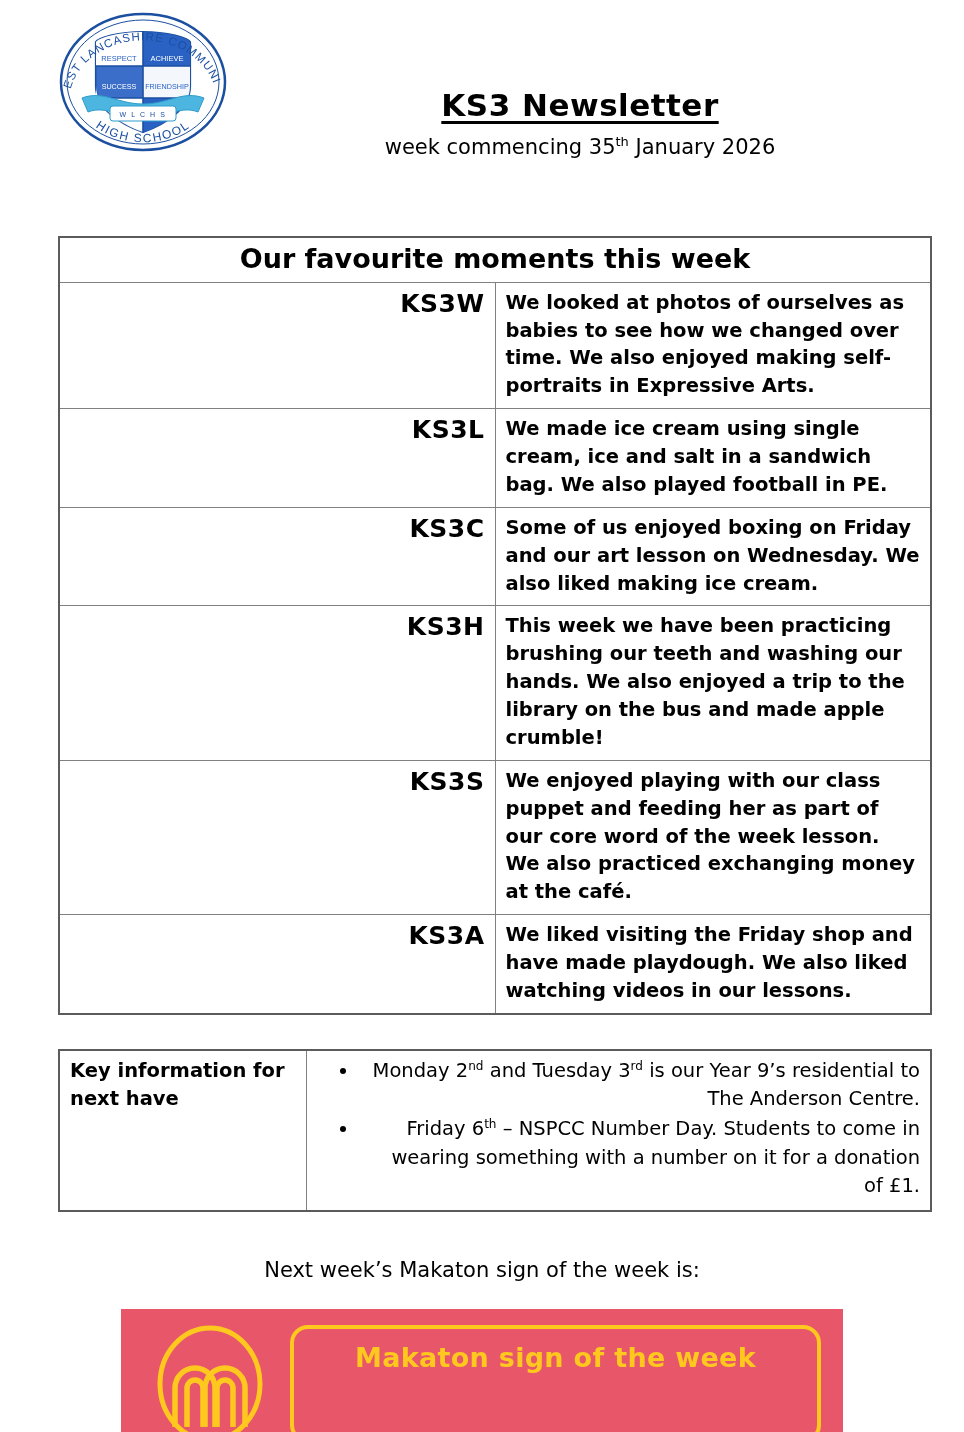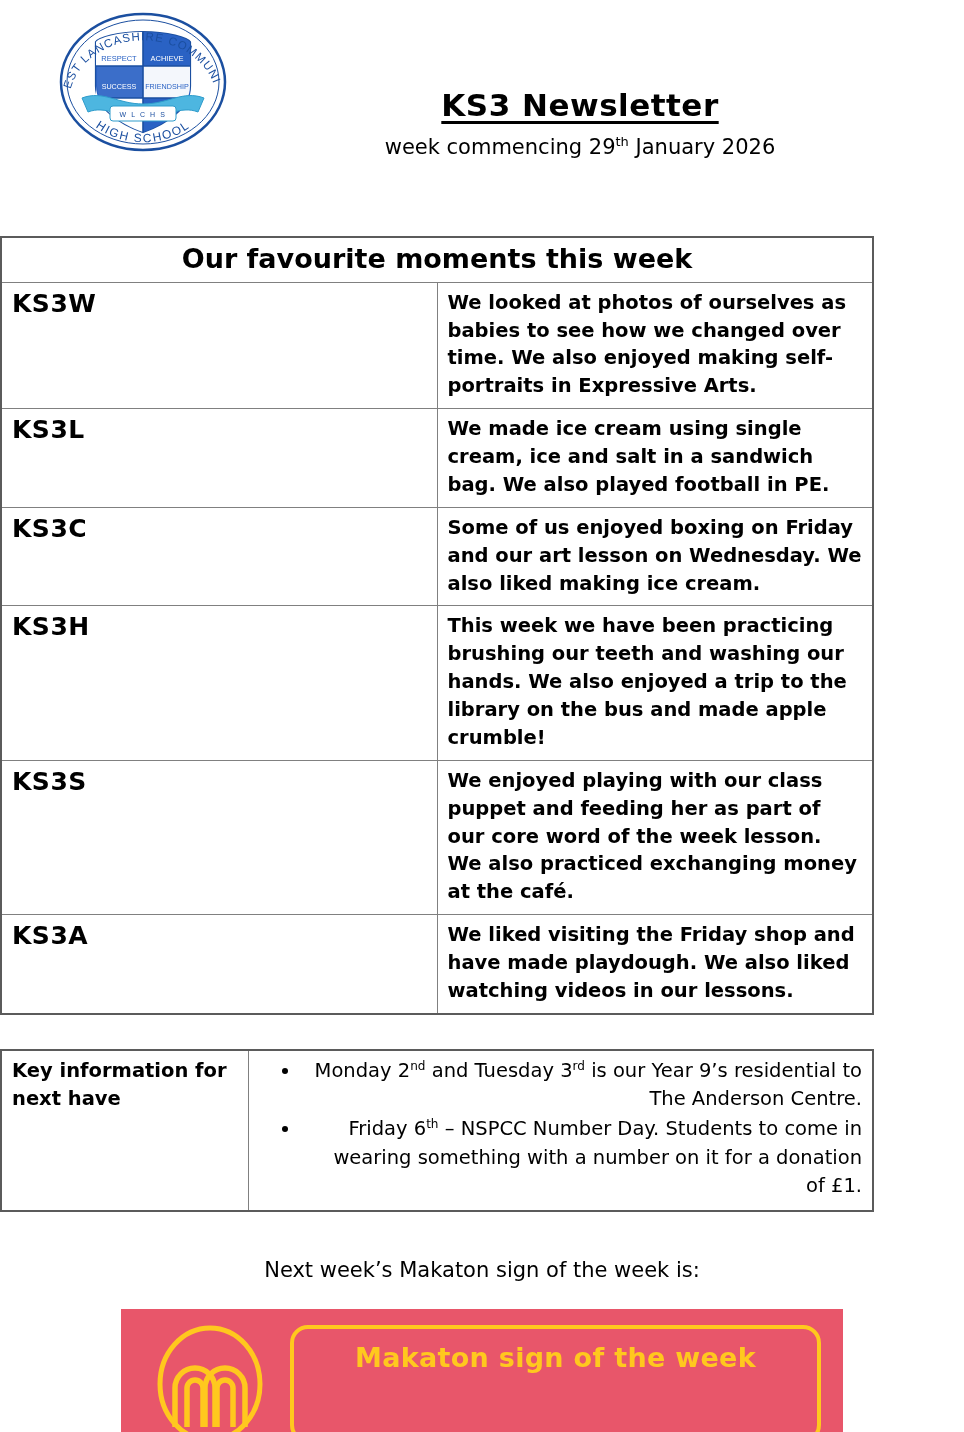--- a/index.html
+++ b/index.html
@@ -52,38 +52,39 @@
     margin-top: 12px;
     line-height: 1.2;
   }
   .doc-subtitle sup { font-size: 0.62em; vertical-align: super; }
 
   
   .tbl {
     border-collapse: collapse;
     table-layout: fixed;
     width: 874px;
+    margin-left: 58px;
   }
   .tbl td, .tbl th {
     border: 1.6px solid #808080;
     vertical-align: top;
     padding: 6px 10px 8px 10px;
   }
   .tbl-outer { border: 2px solid #5b5b5b; }
 
   .moments-head {
     text-align: center;
     font-size: 27px;
     font-weight: bold;
     padding: 5px 0 8px 0;
     line-height: 1.1;
   }
   .cls-cell {
     width: 247px;
-    text-align: left;
+    text-align: right;
     font-size: 25px;
     font-weight: bold;
     padding-top: 9px;
     letter-spacing: 0.5px;
   }
   .desc-cell {
     font-size: 19.5px;
     line-height: 1.43;
     padding-left: 14px;
     padding-top: 8px;
@@ -212,21 +213,21 @@
       </text>
       <path id="arcBot" d="M 27 90 A 70 58 0 0 0 163 90" fill="none"></path>
       <text font-size="12" fill="#1b4fa0" font-family="Liberation Sans, sans-serif" letter-spacing="1.6">
         <textPath href="#arcBot" startOffset="50%" text-anchor="middle">HIGH SCHOOL</textPath>
       </text>
     </svg>
   </div>
 
   <div class="title-block">
     <div class="doc-title">KS3 Newsletter</div>
-    <div class="doc-subtitle"><span>week commencing 29</span><sup>th</sup><span> January 2026</span></div>
+    <div class="doc-subtitle"><span>week commencing 35</span><sup>th</sup><span> January 2026</span></div>
   </div>
 
 </div>
 
 <table class="tbl tbl-outer">
   <tbody>
     <tr>
       <td class="moments-head" colspan="2">Our favourite moments this week</td>
     </tr>
     <tr>

